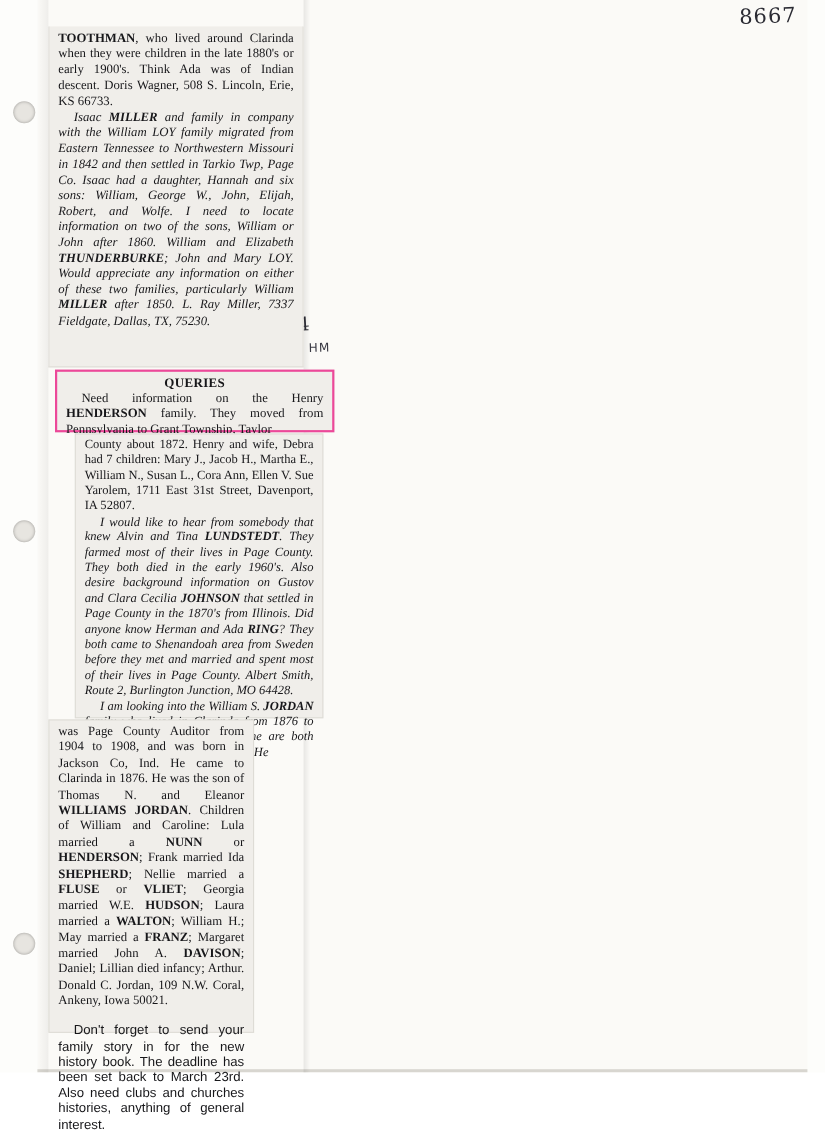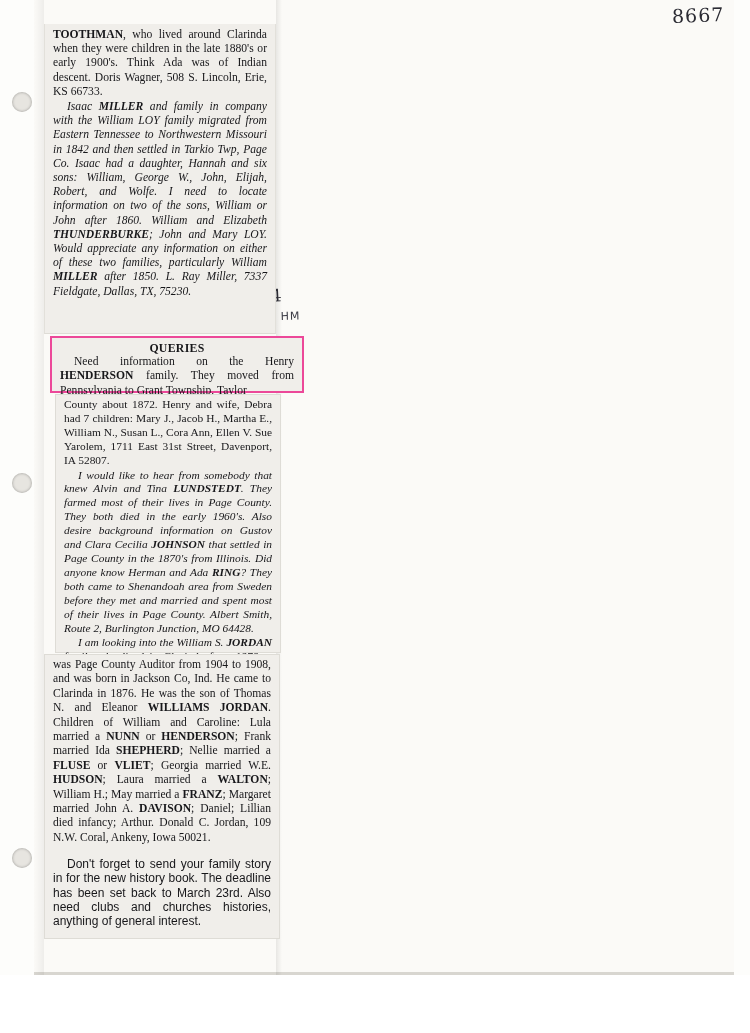--- a/index.html
+++ b/index.html
@@ -123,32 +123,32 @@
   }
   .queries-title {
     text-align: center;
     font-weight: bold;
     font-size: 11.8px;
     letter-spacing: 0.3px;
   }
 
   
   #clip-middle {
-    left: 55px; top: 370px;
+    left: 68px; top: 370px;
     width: 226px; height: 259px;
     font-size: 11.4px;
     line-height: 13.9px;
     padding-top: 3px;
     border: 1px solid #dedcd6;
   }
 
   
   #clip-lower {
     left: 44px; top: 630px;
-    width: 236px; height: 285px;
+    width: 187px; height: 285px;
     font-size: 11.6px;
     line-height: 14.4px;
     padding-top: 3px;
     border: 1px solid #dedcd6;
   }
   #clip-lower .gap { height: 12px; }
   .sans-note {
     font-family: "Liberation Sans", sans-serif;
     font-size: 12px;
     line-height: 14.2px;

